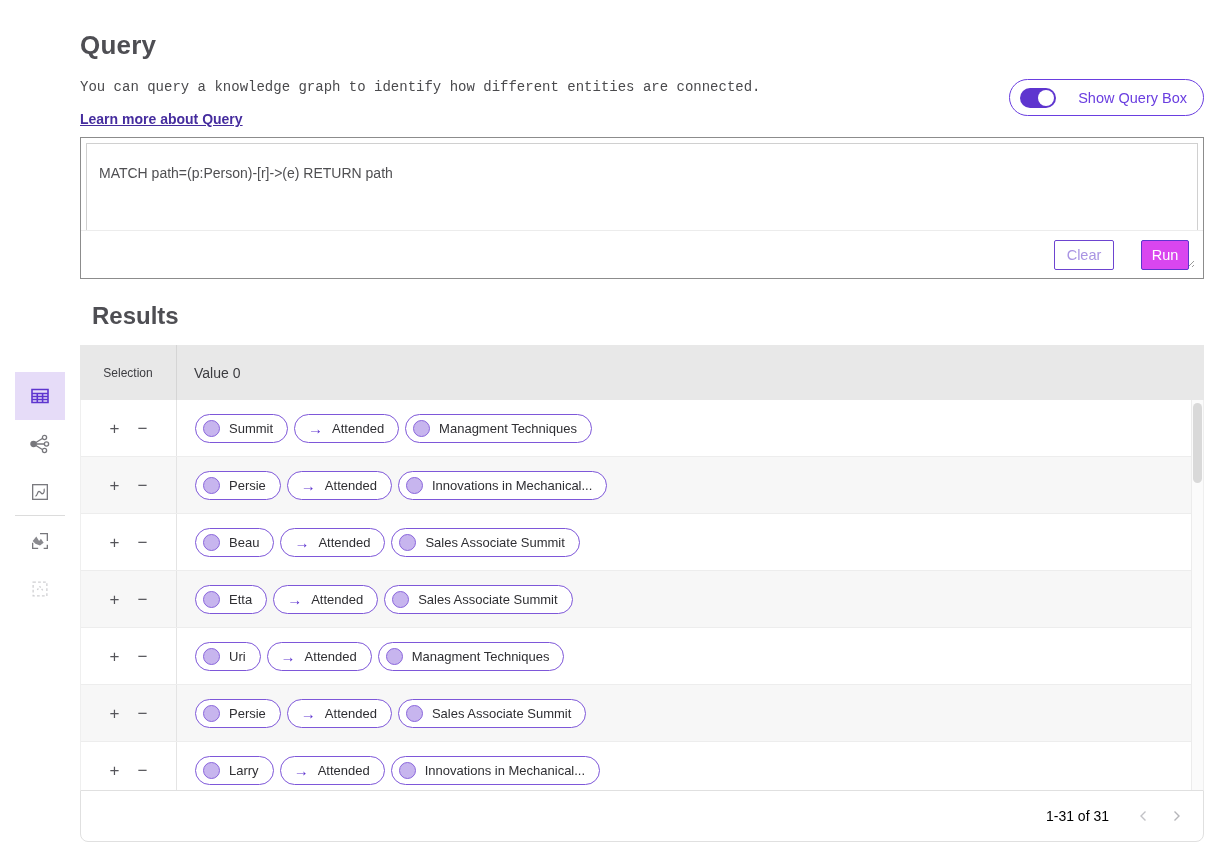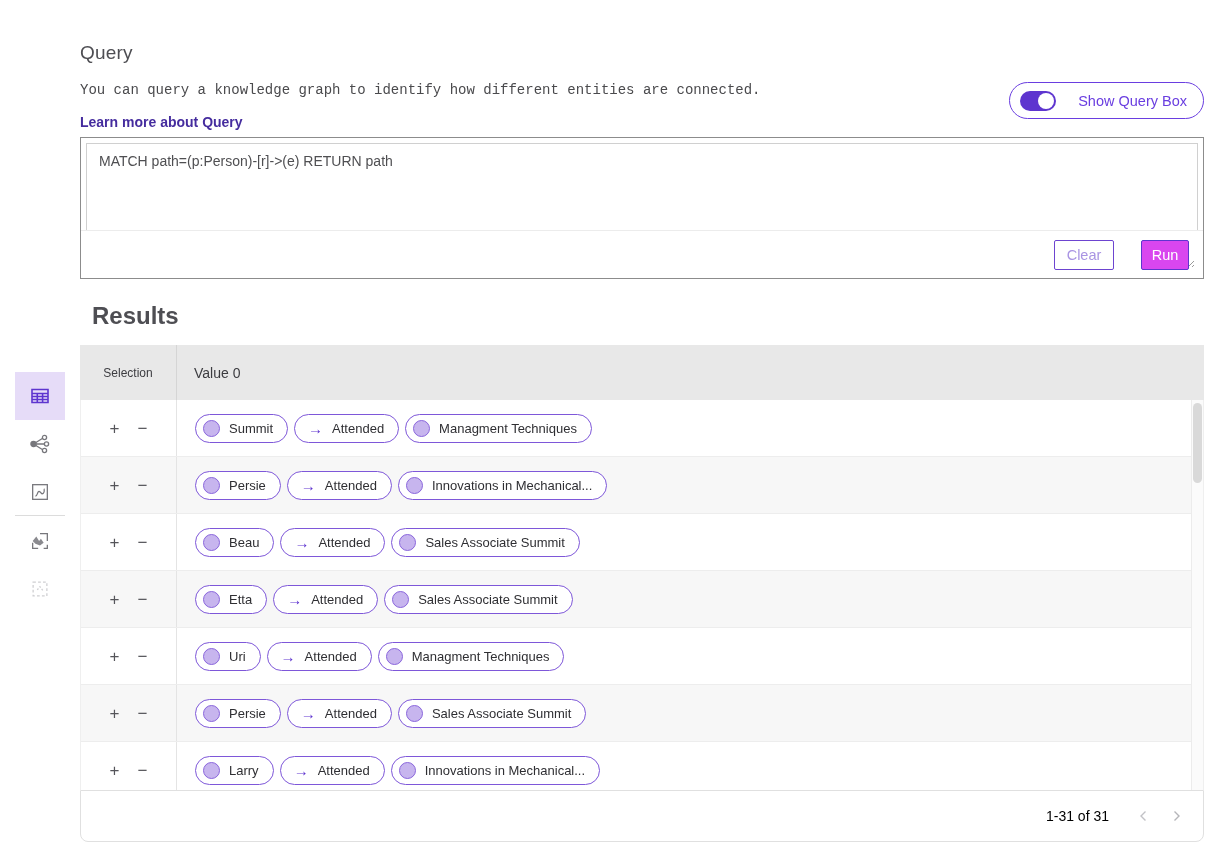--- a/index.html
+++ b/index.html
@@ -3,38 +3,38 @@
 <meta charset="utf-8">
 <style>
   * { margin:0; padding:0; box-sizing:border-box; }
   html,body { width:1217px; height:855px; background:#ffffff; overflow:hidden;
               font-family:"Liberation Sans", sans-serif; }
 
   .page { position:relative; width:1217px; height:855px; }
 
   
   .hdr { position:absolute; left:80px; top:30px; width:1124px; }
-  .hdr h1 { font-size:19px; font-weight:400; color:#4e4e53; letter-spacing:.2px;margin-top:12px; }
+  .hdr h1 { font-size:26px; font-weight:700; color:#4e4e53; letter-spacing:.2px; }
   .hdr-row { position:relative; margin-top:18px; }
   .hdr-desc { font-size:14px; color:#4a4a4d;font-family:Liberation Mono, monospace; }
   .hdr-link { display:inline-block; margin-top:16px; font-size:14px; font-weight:700;
-              color:#452c9e; cursor:pointer; }
+              color:#452c9e; text-decoration:underline; cursor:pointer; }
   .toggle-pill { position:absolute; right:0; top:0; height:37px; min-width:166px;
                  border:1.5px solid #6a3ee0; border-radius:999px; background:#fff;
                  display:flex; align-items:center; gap:22px; padding:0 16px 0 10px; cursor:pointer; }
   .switch { width:36px; height:20px; background:#5e35cf; border-radius:999px; position:relative; flex:0 0 auto; }
   .switch .knob { position:absolute; top:2px; right:2px; width:16px; height:16px;
                   background:#fff; border-radius:50%; }
   .toggle-pill .tlabel { font-size:14.5px; color:#6a3ee0; white-space:nowrap; }
 
   
   .qbox { position:absolute; left:80px; top:137px; width:1124px; height:142px;
           border:1px solid #8c8c8c; background:#fff; }
   .qbox textarea { display:block; width:1112px; height:88px; margin:5px; resize:none;
-                   border:1px solid #d0d0d0; padding:9px 12px; font-family:"Liberation Sans",sans-serif;
+                   border:1px solid #d0d0d0; padding:21px 12px; font-family:"Liberation Sans",sans-serif;
                    font-size:14px; color:#4f4f52; outline:none; }
   .resize-grip { position:absolute; right:8px; top:120px; width:10px; height:10px; pointer-events:none; }
   .q-actions { position:absolute; left:0; right:0; bottom:0; height:48px;
                border-top:1px solid #ececec; display:flex; justify-content:flex-end;
                align-items:center; gap:27px; padding-right:14px; }
   .btn { height:30px; font-family:"Liberation Sans",sans-serif; font-size:14.5px;
          border-radius:2px; cursor:pointer; }
   .btn-clear { width:60px; background:#fff; border:1px solid #6d44d0; color:#a994e3; }
   .btn-run  { width:48px; background:#d946ef; border:1px solid #5e35cf; color:#ffffff; }
 

